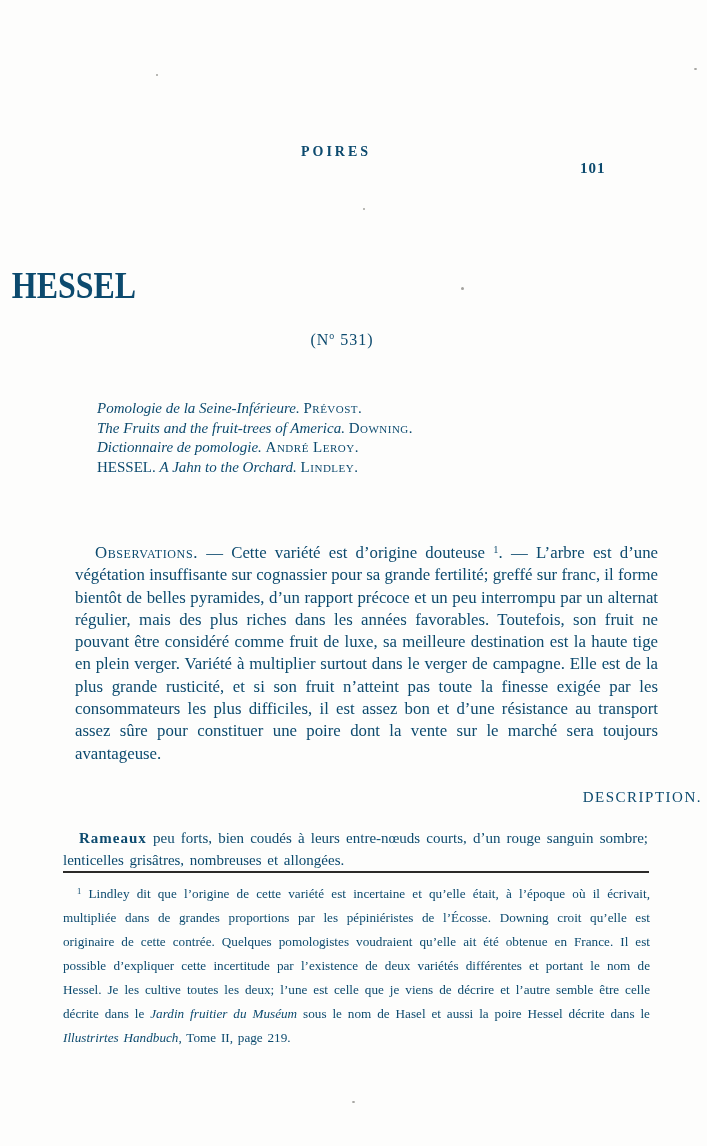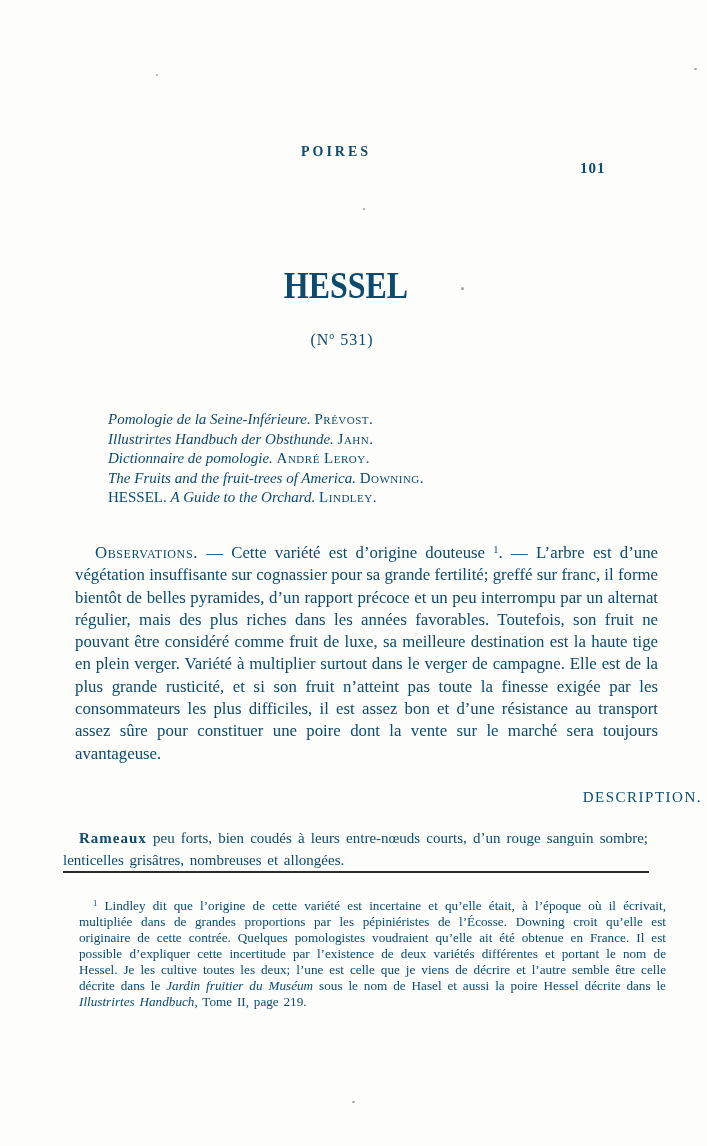--- a/index.html
+++ b/index.html
@@ -35,21 +35,21 @@
     font-weight: bold;
     letter-spacing: 1px;
     margin-top: 19px;
   }
   
   .variety-title {
     position: absolute;
     top: 238px;
     left: 0;
     width: 692px;
-    text-align: center;
+    text-align: left;
     font-size: 38px;
     font-weight: bold;
     letter-spacing: 0px;
   }
   .variety-title .condense {
     display: inline-block;
     transform: scaleX(0.84);
     transform-origin: center;
   }
   .variety-number {
@@ -65,21 +65,21 @@
     font-size: 62%;
     vertical-align: 6px;
   }
   
   .bibliography {
     position: absolute;
     top: 399px;
     left: 97px;
     width: 520px;
     list-style: none;
-    margin: 11px;
+    margin: 0;
     padding: 0;
     font-size: 15px;
     line-height: 19.6px;
   }
   .bibliography .bib-title {
     font-style: italic;
   }
   .bibliography .bib-prefix {
     font-style: normal;
   }
@@ -145,24 +145,24 @@
     width: 586px;
     height: 2px;
     background: #2c2b29;
   }
   .footnote {
     position: absolute;
     top: 879px;
     left: 63px;
     width: 587px;
     font-size: 13.2px;
-    line-height: 16px;
+    line-height: 24px;
     text-align: justify;
     text-indent: 14px;
-    margin: 16px;
+    margin: 0;
     word-spacing: 1.5px;
   }
   .footnote sup {
     font-size: 65%;
     vertical-align: 4px;
   }
   .footnote .italic {
     font-style: italic;
   }
   
@@ -185,24 +185,23 @@
 
   <div class="running-head">POIRES</div>
   <div class="page-number">101</div>
 
   <h1 class="variety-title"><span class="condense">HESSEL</span></h1>
 
   <div class="variety-number"><span>(N</span><sup>o</sup><span> 531)</span></div>
 
   <ul class="bibliography">
     <li><span class="bib-prefix"></span><span class="bib-title">Pomologie de la Seine-Inférieure.</span> <span class="bib-author">Prévost.</span></li>
-    <li><span class="bib-prefix"></span><span class="bib-title">Illustrirtes Handbuch der Obsthunde.</span> <span class="bib-author">Jahn.</span></li>
+    <li><span class="bib-prefix"></span><span class="bib-title">The Fruits and the fruit-trees of America.</span> <span class="bib-author">Downing.</span></li>
     <li><span class="bib-prefix"></span><span class="bib-title">Dictionnaire de pomologie.</span> <span class="bib-author">André Leroy.</span></li>
-    <li><span class="bib-prefix"></span><span class="bib-title">The Fruits and the fruit-trees of America.</span> <span class="bib-author">Downing.</span></li>
-    <li><span class="bib-prefix">HESSEL.</span> <span class="bib-title">A Guide to the Orchard.</span> <span class="bib-author">Lindley.</span></li>
+    <li><span class="bib-prefix">HESSEL.</span> <span class="bib-title">A Jahn to the Orchard.</span> <span class="bib-author">Lindley.</span></li>
   </ul>
 
   <p class="observations"><span class="smallcaps">Observations.</span><span> — Cette variété est d’origine douteuse </span><sup>1</sup><span>. — L’arbre est d’une végétation insuffisante sur cognassier pour sa grande fertilité; greffé sur franc, il forme bientôt de belles pyramides, d’un rapport précoce et un peu interrompu par un alternat régulier, mais des plus riches dans les années favorables. Toutefois, son fruit ne pouvant être considéré comme fruit de luxe, sa meilleure destination est la haute tige en plein verger. Variété à multiplier surtout dans le verger de campagne. Elle est de la plus grande rusticité, et si son fruit n’atteint pas toute la finesse exigée par les consommateurs les plus difficiles, il est assez bon et d’une résistance au transport assez sûre pour constituer une poire dont la vente sur le marché sera toujours avantageuse.</span></p>
 
   <h2 class="description-heading">DESCRIPTION.</h2>
 
   <p class="rameaux"><span class="rameaux-label">Rameaux</span><span> peu forts, bien coudés à leurs entre-nœuds courts, d’un rouge sanguin sombre; lenticelles grisâtres, nombreuses et allongées.</span></p>
 
   <div class="footnote-rule"></div>
 

